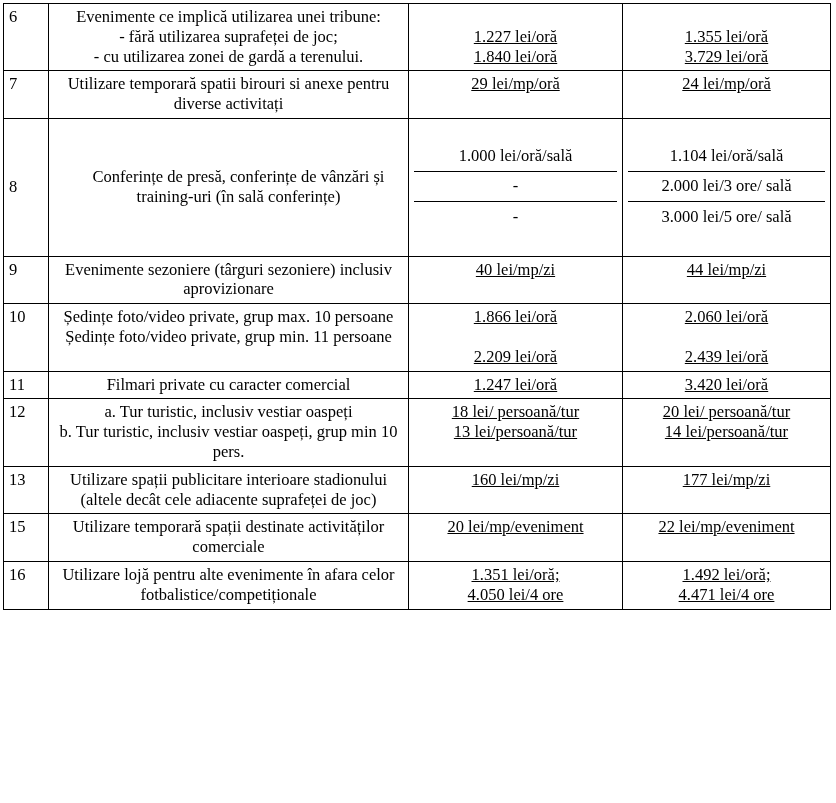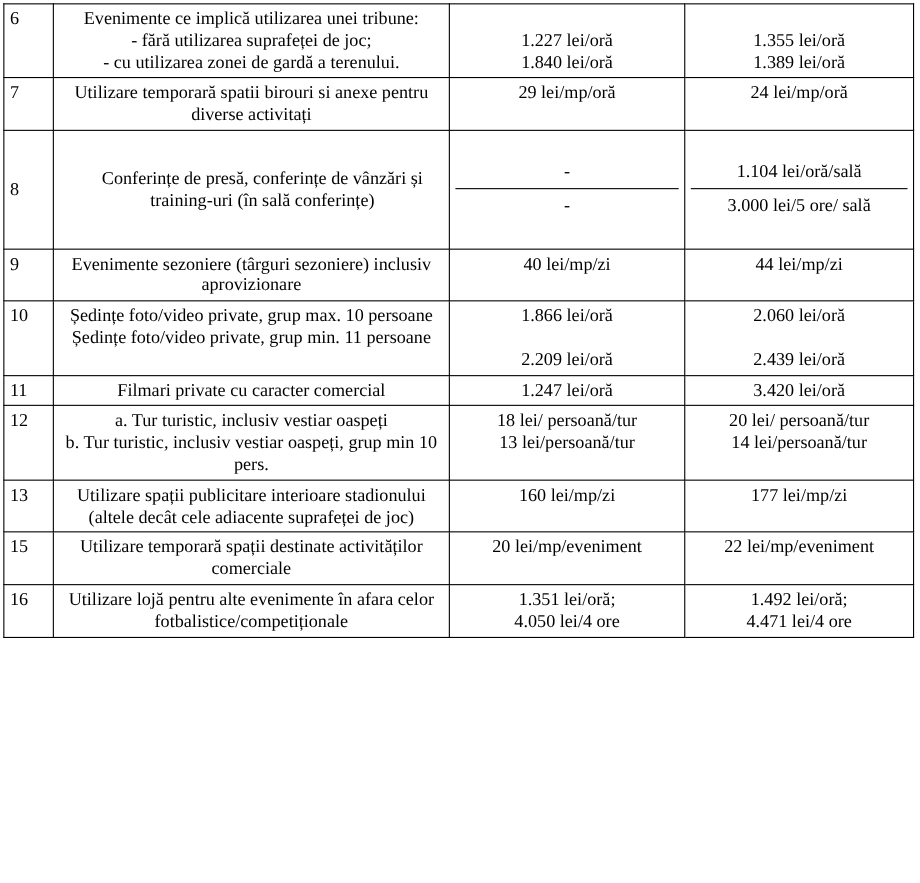--- a/index.html
+++ b/index.html
@@ -48,20 +48,21 @@
   td.num.mid { vertical-align: middle; }
   td.desc {
     text-align: center;
     padding-left: 8px;
   }
   td.desc.mid { vertical-align: middle; padding-left: 25px; }
   td.val {
     text-align: center;
     padding-left: 4px;
     padding-right: 4px;
+    text-decoration: underline;
   }
 
   
   table.subsplit {
     border-collapse: collapse;
     width: 100%;
     table-layout: fixed;
   }
   table.subsplit td {
     border: 0;
@@ -96,50 +97,56 @@
       <tr>
         <td class="num">6</td>
         <td class="desc">Evenimente ce implică utilizarea unei tribune:
 - fără utilizarea suprafeței de joc;
 - cu utilizarea zonei de gardă a terenului.</td>
         <td class="val">
 1.227 lei/oră
 1.840 lei/oră</td>
         <td class="val">
 1.355 lei/oră
-1.389 lei/oră</td>
+3.729 lei/oră</td>
       </tr>
 
       <tr>
         <td class="num">7</td>
         <td class="desc">Utilizare temporară spatii birouri si anexe pentru diverse activitați</td>
         <td class="val">29 lei/mp/oră</td>
         <td class="val">24 lei/mp/oră</td>
       </tr>
 
       <tr>
         <td class="num mid">8</td>
         <td class="desc mid">Conferințe de presă, conferințe de vânzări și training-uri (în sală conferințe)</td>
         <td class="split">
           <table class="subsplit">
             <tbody>
+              <tr>
+                <td>1.000  lei/oră/sală</td>
+              </tr>
               <tr>
                 <td>-</td>
               </tr>
               <tr>
                 <td>-</td>
               </tr>
             </tbody>
           </table>
         </td>
         <td class="split">
           <table class="subsplit">
             <tbody>
               <tr>
                 <td>1.104 lei/oră/sală</td>
+              </tr>
+              <tr>
+                <td>2.000 lei/3 ore/ sală</td>
               </tr>
               <tr>
                 <td>3.000 lei/5 ore/ sală</td>
               </tr>
             </tbody>
           </table>
         </td>
       </tr>
 
       <tr>

